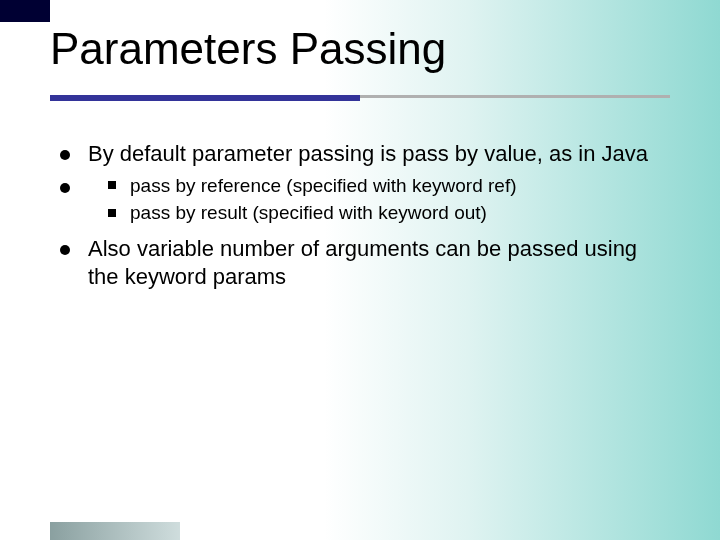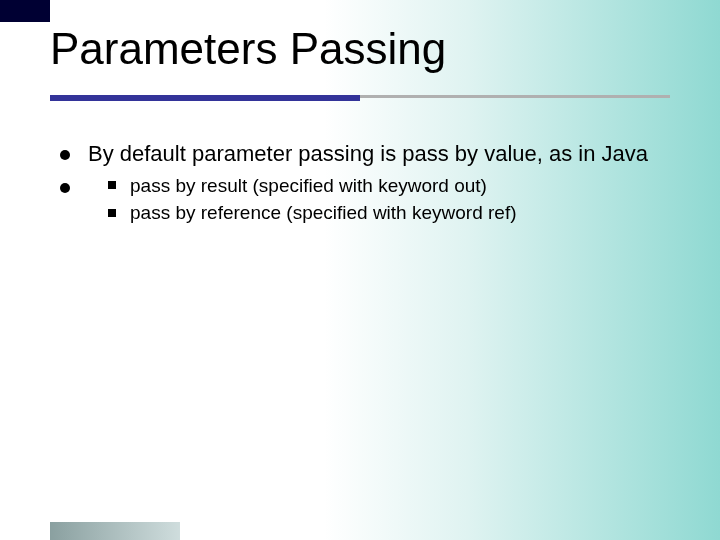--- a/index.html
+++ b/index.html
@@ -111,23 +111,26 @@
 </div>
 
 <div class="content">
   <ul class="level1">
     <li>
       <span>By default parameter passing is pass by value, as in Java</span>
     </li>
     <li>
       <ul class="level2">
         <li>
+          <span>pass by reference (specified with keyword ref)</span>
+        </li>
+        <li>
           <span>pass by result (specified with keyword out)</span>
         </li>
-        <li>
-          <span>pass by reference (specified with keyword ref)</span>
-        </li>
       </ul>
+    </li>
+    <li>
+      <span>Also variable number of arguments can be passed using the keyword params</span>
     </li>
   </ul>
 </div>
 
 <div class="bottom-accent"></div>
 
 </body></html>

